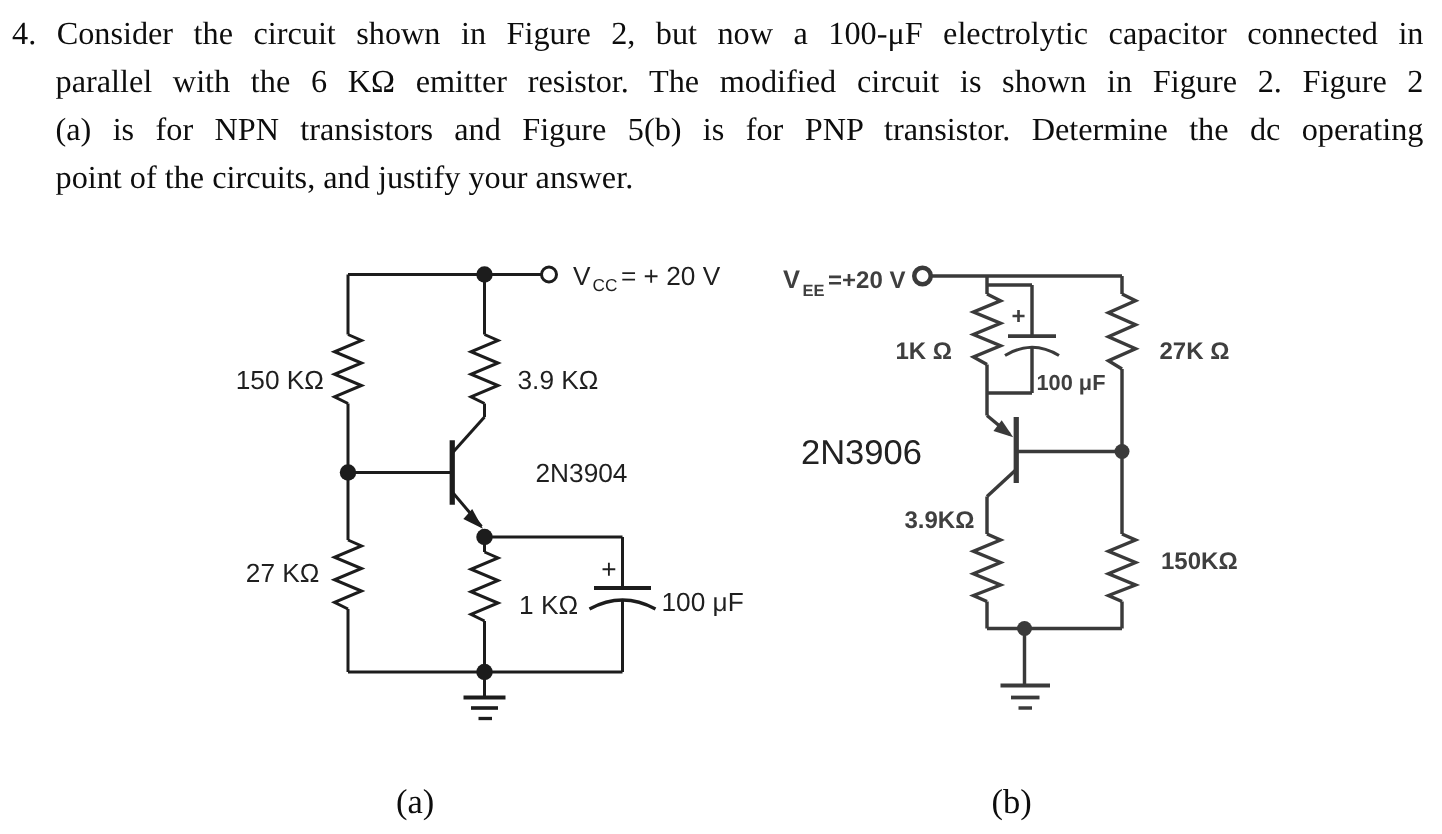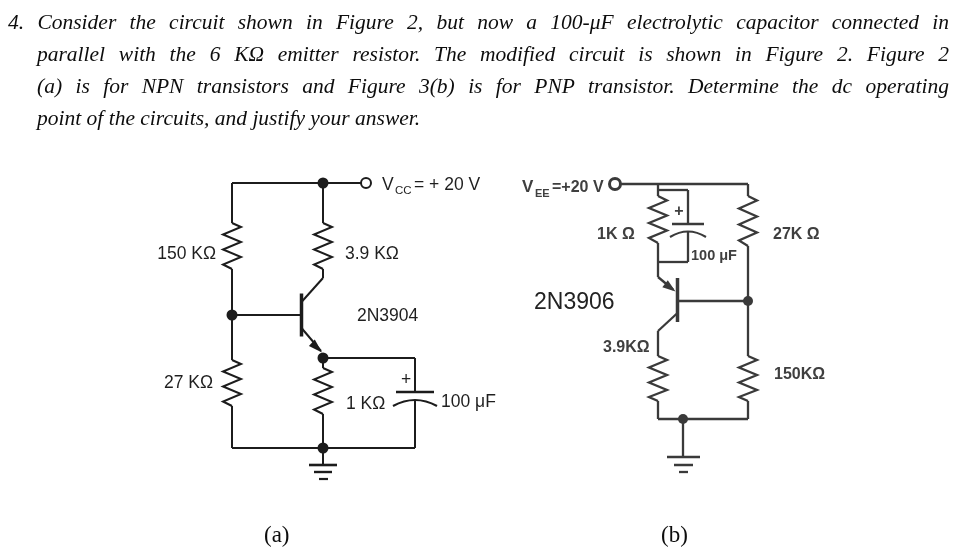--- a/index.html
+++ b/index.html
@@ -1,20 +1,20 @@
 <!DOCTYPE html>
 <html><head>
 <meta charset="utf-8">
 <style>
   html,body{margin:0;padding:0;background:#ffffff;}
   body{width:961px;height:556px;position:relative;overflow:hidden;
        font-family:"Liberation Sans",sans-serif;}
   .problem{position:absolute;left:8px;top:6px;width:941px;
            font-family:"Liberation Serif",serif;font-size:21.5px;
-           line-height:32px;color:#0d0d0d;padding-left:29px;box-sizing:border-box;font-style:italic;}
+           line-height:32px;color:#0d0d0d;padding-left:29px;box-sizing:border-box;}
   .tline{text-align:justify;text-align-last:justify;white-space:normal;}
   .tline.first{text-indent:-29px;}
   .tline.last{text-align:right;text-align-last:left;}
   svg.schematic{position:absolute;left:0;top:0;}
   .fig-a{stroke:#1c1c1c;stroke-width:2;fill:none;}
   .fig-b{stroke:#3a3a3a;stroke-width:2.3;fill:none;filter:blur(0.35px);}
   text{stroke:none;}
   .lbl-a{fill:#1f1f1f;font-family:"Liberation Sans",sans-serif;font-size:17.5px;}
   .lbl-a-sm{fill:#1f1f1f;font-family:"Liberation Sans",sans-serif;font-size:11.5px;}
   .lbl-b{fill:#3f3f3f;font-family:"Liberation Sans",sans-serif;font-size:16px;font-weight:600;}
@@ -25,21 +25,21 @@
   .dot-b{fill:#3a3a3a;stroke:none;}
   .arrow{fill:#1c1c1c;stroke:none;}
   .arrow-b{fill:#3a3a3a;stroke:none;}
 </style>
 </head>
 <body>
 
 <div class="problem">
   <div class="tline first">4. Consider the circuit shown in Figure 2, but now a 100-μF electrolytic capacitor connected in</div>
   <div class="tline">parallel with the 6 KΩ emitter resistor. The modified circuit is shown in Figure 2. Figure 2</div>
-  <div class="tline">(a) is for NPN transistors and Figure 3(b) is for PNP transistor. Determine the dc operating</div>
+  <div class="tline">(a) is for NPN transistors and Figure 5(b) is for PNP transistor. Determine the dc operating</div>
   <div class="tline last">point of the circuits, and justify your answer.</div>
 </div>
 
 <svg class="schematic" width="961" height="556" viewBox="0 0 961 556">
 
   <g class="fig-a">
 
     <path d="M232 183 H361"></path>
     <circle cx="366" cy="183" r="5"></circle>
     <circle class="dot" cx="323" cy="183" r="5.5"></circle>

